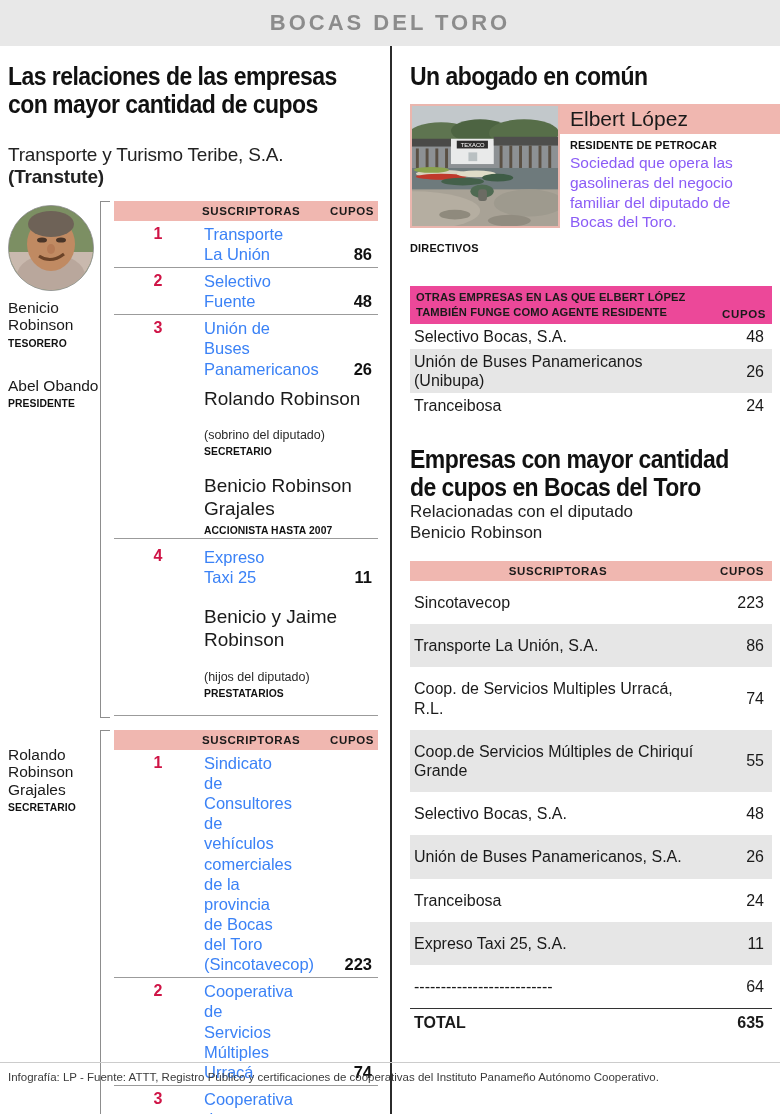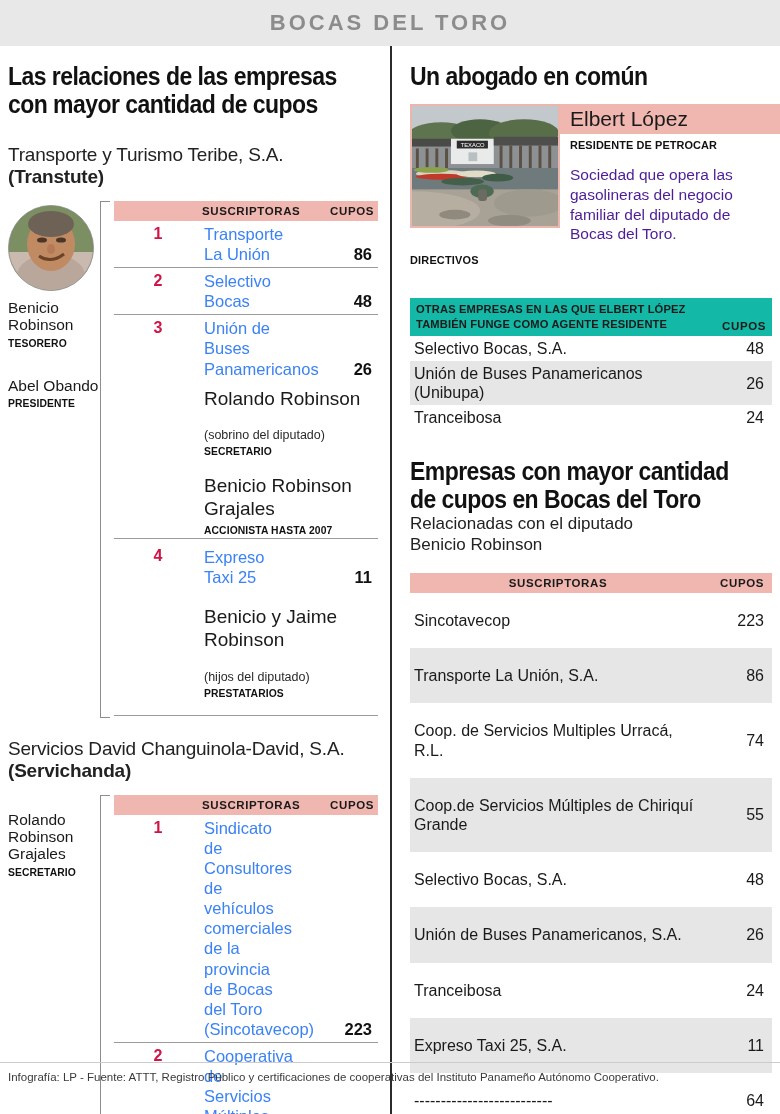--- a/index.html
+++ b/index.html
@@ -84,32 +84,32 @@
     overflow:hidden;position:relative;background:#b9bfc0;
   }
   .photo svg{display:block;width:100%;height:100%;}
   .lawyer-info{flex:1 1 auto;padding-left:10px;position:relative;}
   .name-band{
     background:#f0b7b0;margin-left:-10px;padding:2px 0 2px 10px;margin-right:-18px;
   }
   .lawyer-name{font-size:21px;color:#1a1a1a;line-height:1.25;}
   .lawyer-role{font-size:11.5px;font-weight:bold;margin-top:5px;color:#111;letter-spacing:0.1px;
                transform:scaleX(0.95);transform-origin:left center;}
-  .lawyer-desc{font-size:15.5px;line-height:1.27;margin-top:14px;color:#4c1d95;}
+  .lawyer-desc{font-size:15.5px;line-height:1.27;margin-top:2px;color:#8b5cf6;}
 
   .sublabel{font-size:11.5px;font-weight:bold;letter-spacing:0.2px;margin:10px 0 2px 0;color:#111;
             transform:scaleX(0.95);transform-origin:left center;}
 
   table.stripe{width:100%;border-collapse:collapse;table-layout:fixed;}
   table.stripe td{font-size:15.5px;padding:2px 2px 2px 4px;color:#1a1a1a;line-height:1.2;}
   table.stripe tr:nth-child(odd) td{background:#e6e6e6;}
   table.stripe tr:nth-child(even) td{background:#ffffff;}
   td.rel{padding-left:8px;}
 
-  .hdr-band{background:#14b8a6;display:flex;align-items:flex-end;padding:4px 6px 4px 6px;box-sizing:border-box;}
+  .hdr-band{background:#ec4899;display:flex;align-items:flex-end;padding:4px 6px 4px 6px;box-sizing:border-box;}
   .hdr-band .lines{flex:1 1 auto;font-size:11.5px;font-weight:bold;line-height:1.3;letter-spacing:0.15px;color:#1a1a1a;
                    transform:scaleX(0.97);transform-origin:left center;}
   .hdr-band .cup{font-size:11.5px;font-weight:bold;letter-spacing:0.6px;color:#1a1a1a;}
 
   table.striped2{width:100%;border-collapse:collapse;table-layout:fixed;}
   table.striped2 td{font-size:16px;padding:3px 4px;color:#1a1a1a;line-height:1.2;}
   table.striped2 td.v{text-align:right;width:52px;padding-right:8px;}
   table.striped2 tr:nth-child(even) td{background:#e6e6e6;}
 
   .sec-title2{
@@ -117,21 +117,21 @@
     font-weight:bold;font-size:25px;line-height:1.12;color:#111;margin-top:26px;letter-spacing:-0.6px;
     transform:scaleX(0.92);transform-origin:left center;
   }
   .relates{font-size:17px;line-height:1.25;color:#222;}
 
   .big-head{background:#f0b7b0;display:flex;padding:4px 0;}
   .big-head .s{flex:1 1 auto;text-align:center;font-size:11.5px;font-weight:bold;letter-spacing:0.6px;}
   .big-head .c{width:58px;text-align:right;padding-right:8px;font-size:11.5px;font-weight:bold;letter-spacing:0.6px;}
 
   table.big{width:100%;border-collapse:collapse;table-layout:fixed;}
-  table.big td{font-size:16px;padding:18px 4px;color:#1a1a1a;line-height:1.2;}
+  table.big td{font-size:16px;padding:12px 4px;color:#1a1a1a;line-height:1.2;}
   table.big td.v{text-align:right;width:58px;padding-right:8px;}
   table.big tr:nth-child(even) td{background:#e6e6e6;}
   table.big tr.total td{font-weight:bold;border-top:1.5px solid #333;background:#fff !important;padding-top:4px;}
   .dashes{letter-spacing:0px;color:#333;}
 
   
   .footer{
     position:absolute;left:0;right:0;bottom:0;height:52px;box-sizing:border-box;
     border-top:1px solid #cccccc;padding:8px 8px 0 8px;
   }
@@ -195,21 +195,21 @@
             </tr>
 
             <tr>
               <td class="c-num">1</td>
               <td class="c-name">Transporte La Unión</td>
               <td class="c-val">86</td>
             </tr>
 
             <tr class="rule">
               <td class="c-num">2</td>
-              <td class="c-name">Selectivo Bocas</td>
+              <td class="c-name">Selectivo Fuente</td>
               <td class="c-val">48</td>
             </tr>
 
             <tr class="rule">
               <td class="c-num">3</td>
               <td class="c-name" style="white-space:pre-line">Unión de Buses
 Panamericanos</td>
               <td class="c-val">26</td>
             </tr>
 
@@ -248,24 +248,20 @@
             <tr class="rule">
               <td></td>
                   <td></td>
                   <td></td>
             </tr>
           </tbody>
             </table>
         </div>
       </div>
 
-      <div class="company" style="margin-top:20px">
-        <div>Servicios David Changuinola-David, S.A.</div>
-        <b>(Servichanda)</b>
-      </div>
 
       <div class="block">
         <div class="persons">
           <div class="pname" style="margin-top:12px">Rolando Robinson Grajales</div>
           <div class="prole">SECRETARIO</div>
         </div>
 
         <div class="bracket">
           <table class="tbl">
             <tbody>

